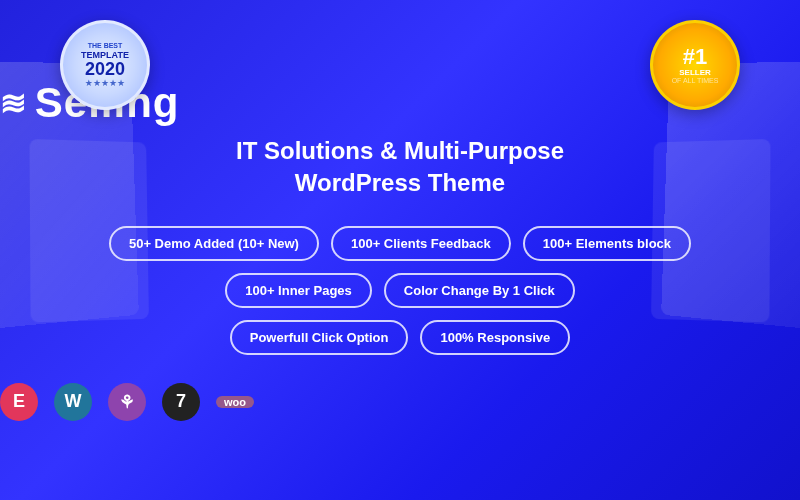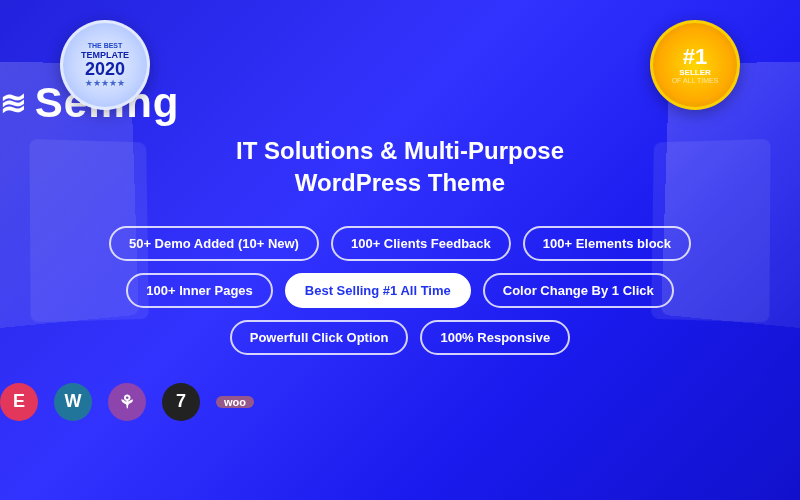--- a/index.html
+++ b/index.html
@@ -291,21 +291,20 @@
   </div>
 
   <div class="pills-container">
     <div class="pills-row">
       <div class="pill">50+ Demo Added (10+ New)</div>
       <div class="pill">100+ Clients Feedback</div>
       <div class="pill">100+ Elements block</div>
     </div>
     <div class="pills-row">
       <div class="pill">100+ Inner Pages</div>
-      <div class="pill active">Best Selling #1 All Time</div>
       <div class="pill">Color Change By 1 Click</div>
     </div>
     <div class="pills-row">
       <div class="pill">Powerfull Click Option</div>
       <div class="pill">100% Responsive</div>
     </div>
   </div>
 
   <div class="plugin-icons">
     <div class="plugin-icon elementor">

